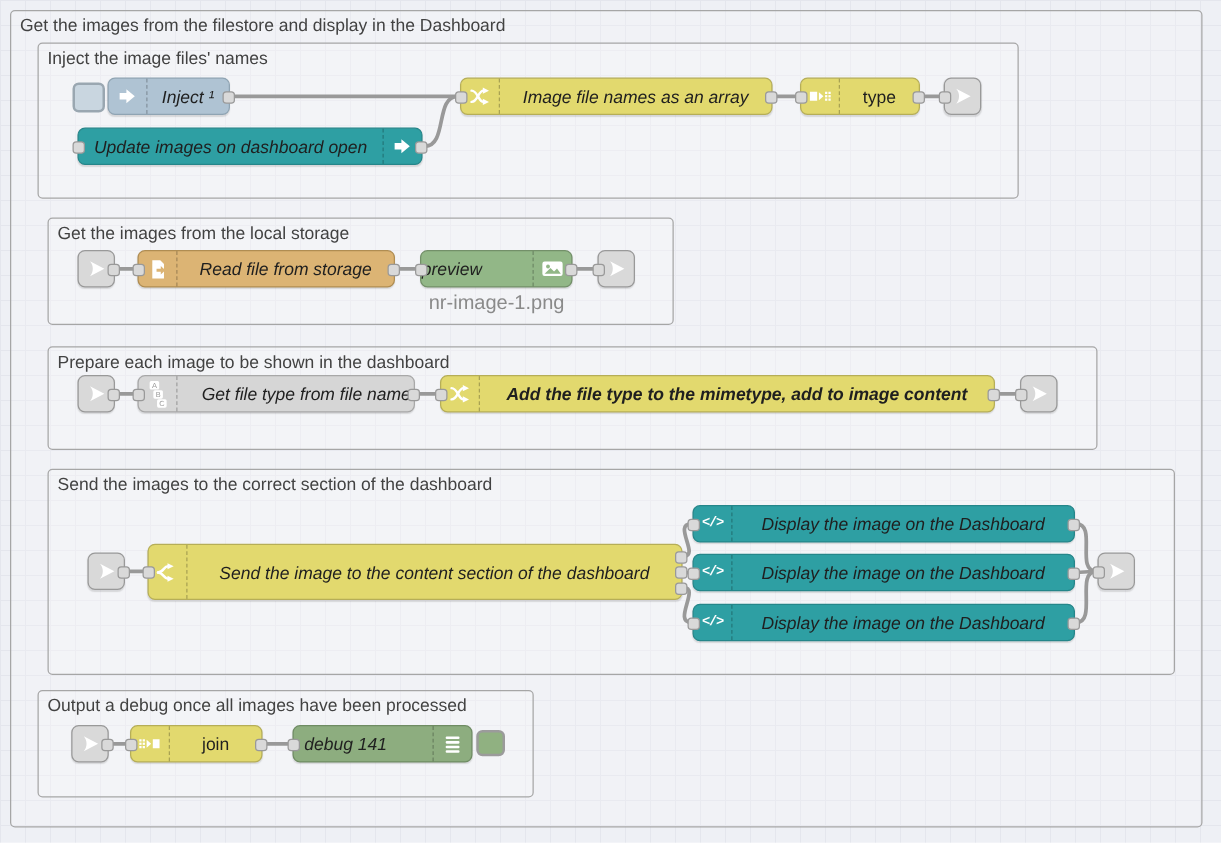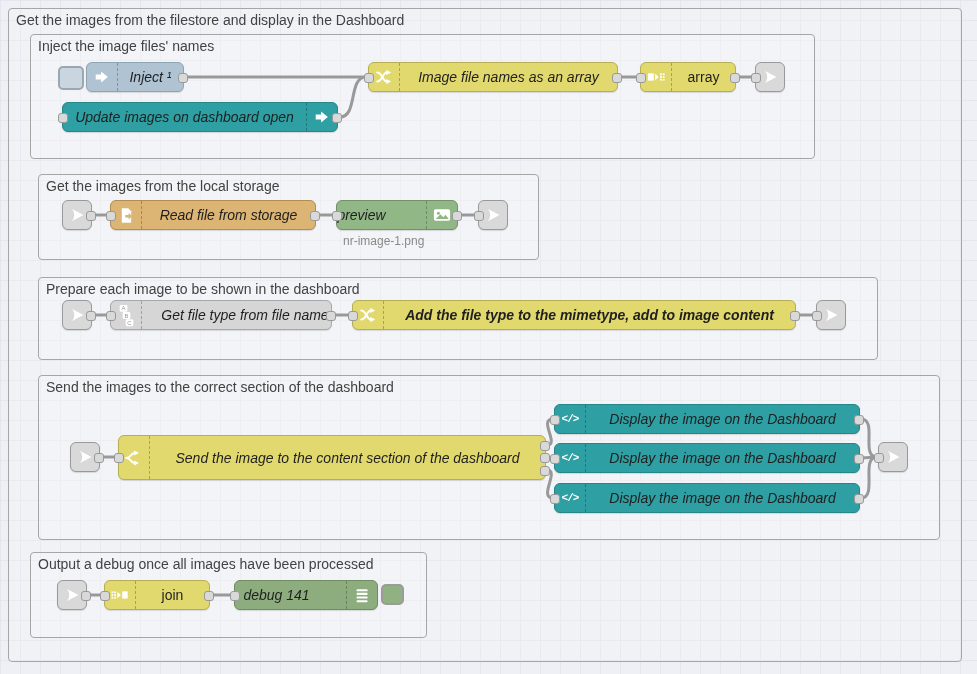--- a/index.html
+++ b/index.html
@@ -35,21 +35,21 @@
         border-radius:3px;box-sizing:border-box;z-index:3;}
   .port.in{left:-5px;top:10px;}
   .port.out{right:-5px;top:10px;}
   .link-node{position:absolute;width:30px;height:30px;border-radius:6px;background:#d9d9d9;
         border:1px solid #999;display:flex;align-items:center;justify-content:center;box-sizing:border-box;
         box-shadow:0 1px 1px rgba(0,0,0,0.12);}
   .inject-btn{position:absolute;width:26px;height:24px;border-radius:5px;background:#c9d6e0;
         border:2px solid #9aa7b1;box-sizing:border-box;z-index:2;}
   .debug-toggle{position:absolute;width:23px;height:21px;border-radius:5px;background:#90b181;
         border:2px solid #9b9b9b;box-sizing:border-box;z-index:2;}
-  .status{position:absolute;font-size:12px;color:#8a8a8a;white-space:nowrap;}
+  .status{position:absolute;font-size:16px;color:#8a8a8a;white-space:nowrap;}
   .tmpl-glyph{color:#fff;font-weight:bold;font-size:11px;font-family:"Liberation Mono",monospace;letter-spacing:-1px;}
 </style>
 </head>
 <body>
 
 <div id="canvas">
 
   <div class="group" style="left:8px;top:8px;width:952px;height:652px;">
     <div class="group-label">Get the images from the filestore and display in the Dashboard</div>
   </div>
@@ -137,21 +137,21 @@
         <g fill="#fff">
           <rect x="14.5" y="6" width="2" height="2"></rect>
             <rect x="17.5" y="6" width="2" height="2"></rect>
           <rect x="14.5" y="9" width="2" height="2"></rect>
             <rect x="17.5" y="9" width="2" height="2"></rect>
           <rect x="14.5" y="12" width="2" height="2"></rect>
             <rect x="17.5" y="12" width="2" height="2"></rect>
         </g>
       </svg>
     </div>
-    <div class="label upright">array</div>
+    <div class="label upright">type</div>
     <div class="port in"></div>
     <div class="port out"></div>
   </div>
 
   <div class="link-node" style="left:755px;top:62px;">
     <svg viewBox="0 0 20 20" width="20" height="20">
       <path d="M5 4 C8 7.5 8 12.5 5 16 L16.5 10 z" fill="#fff"></path>
       </svg>
     <div class="port in"></div>
   </div>

